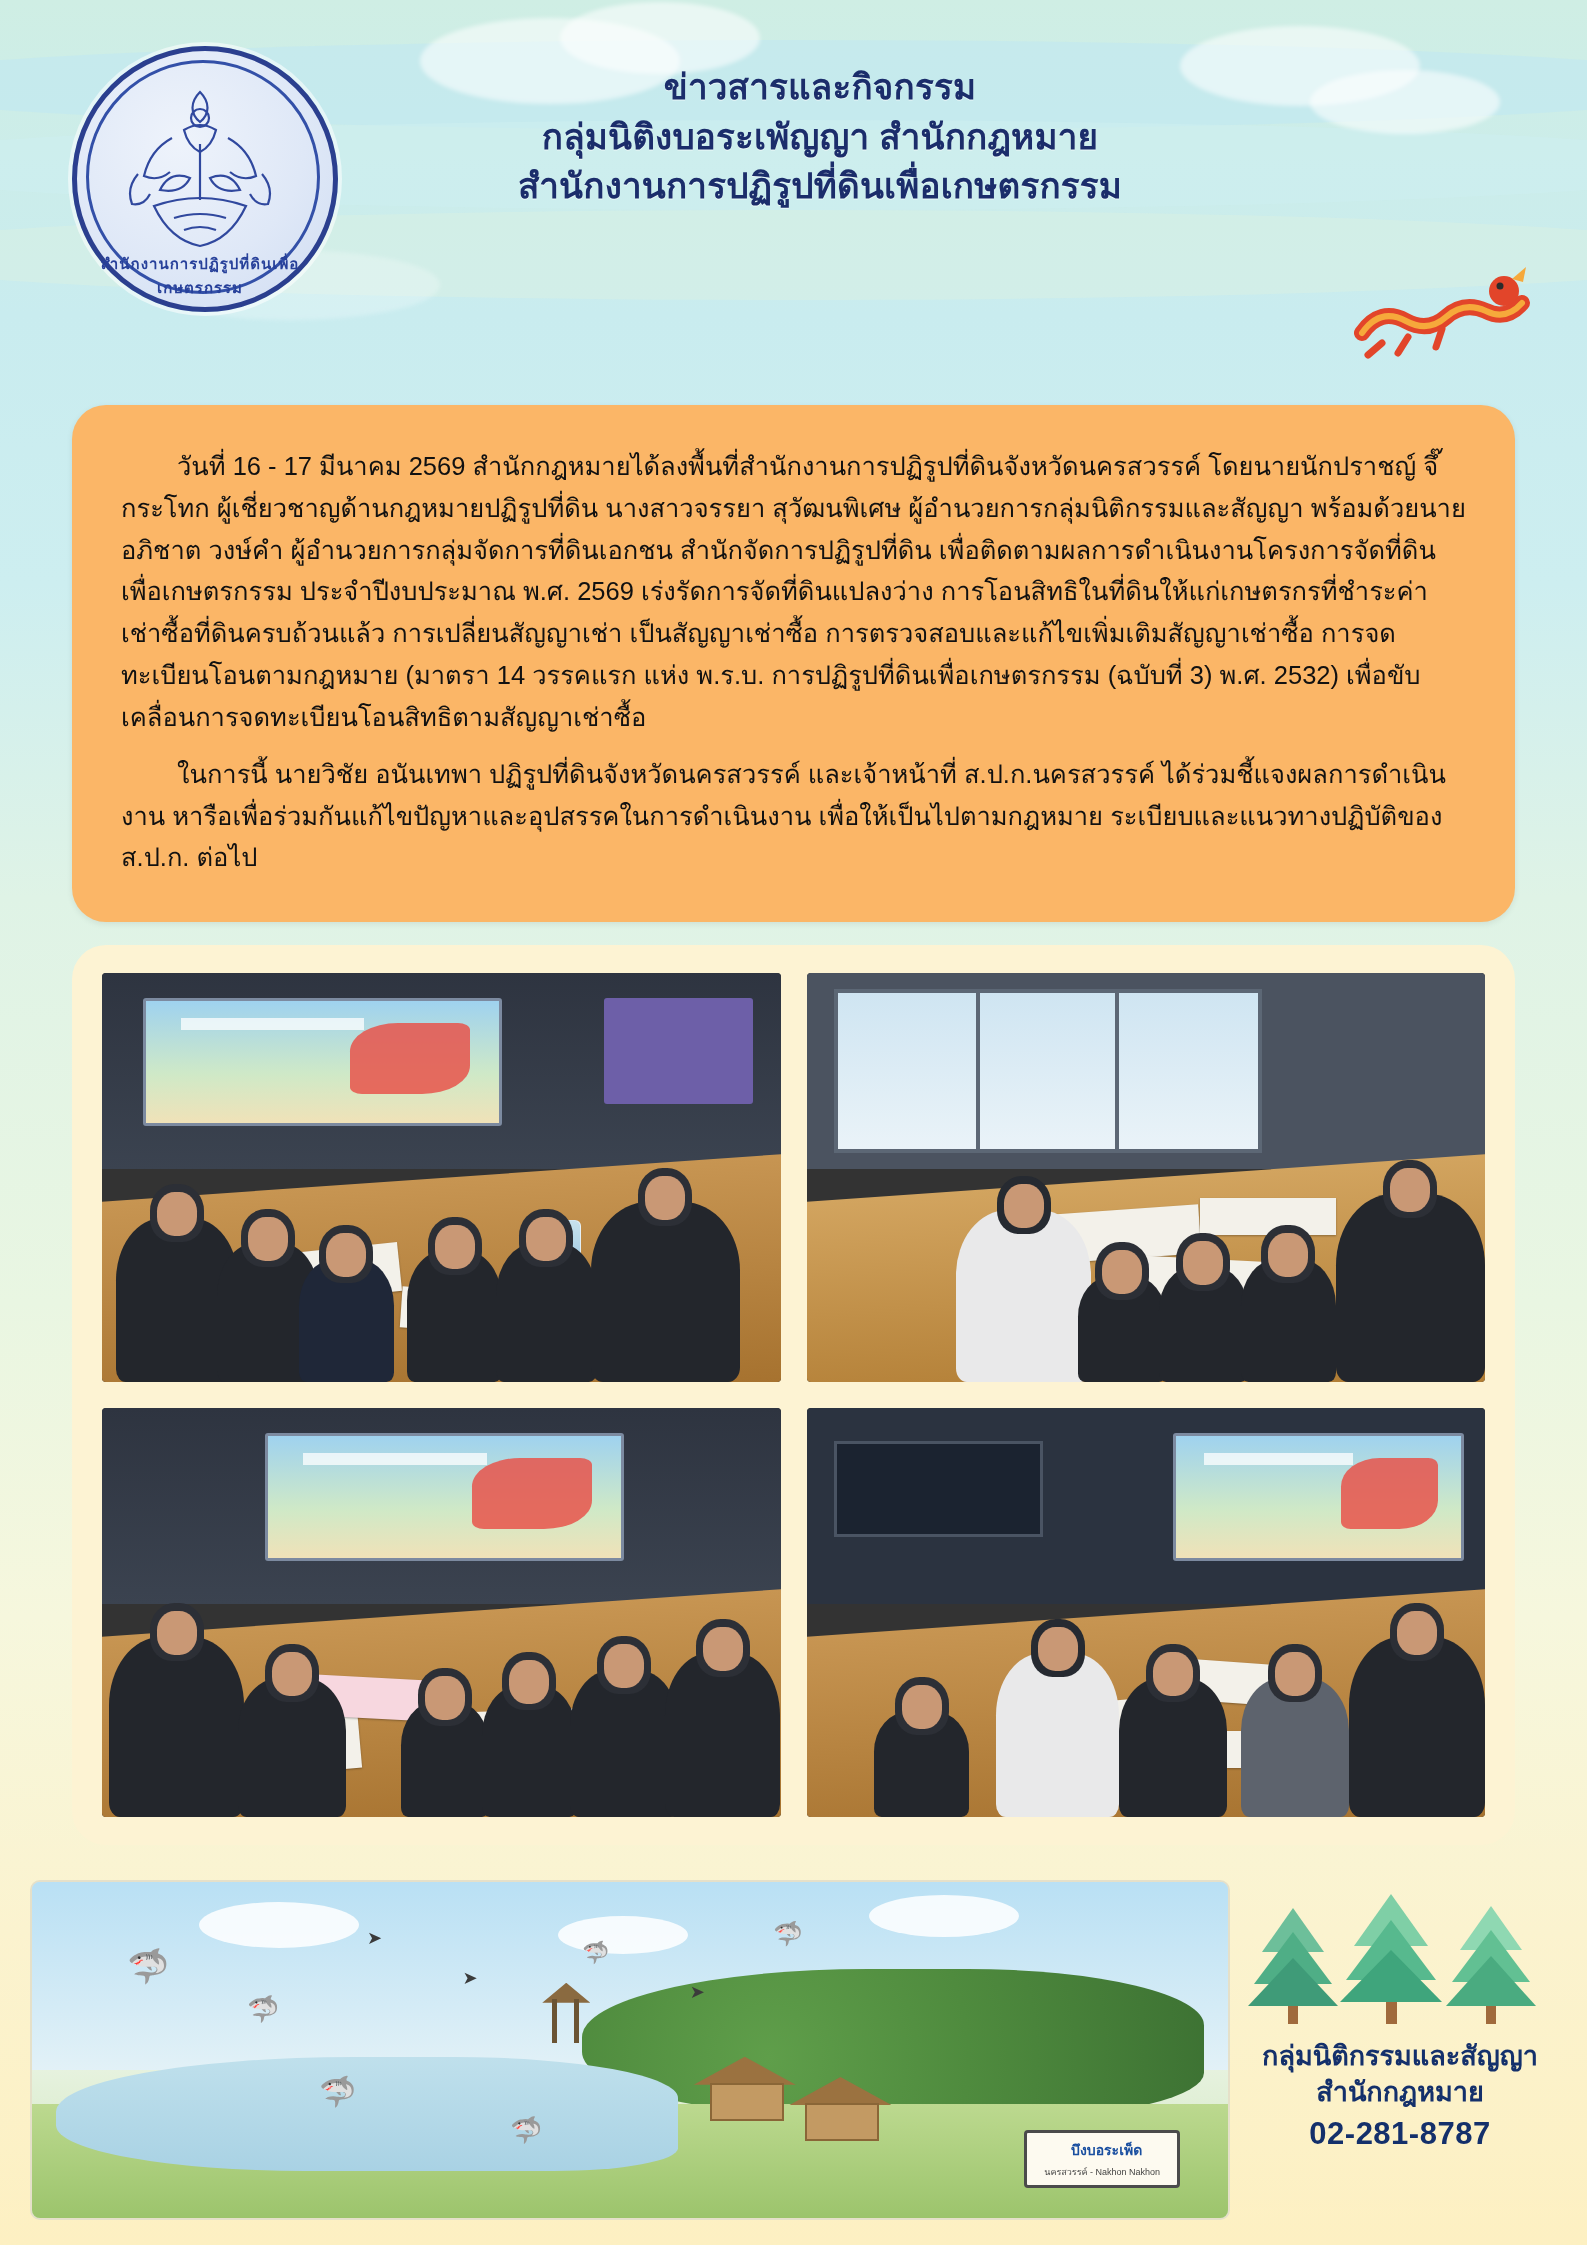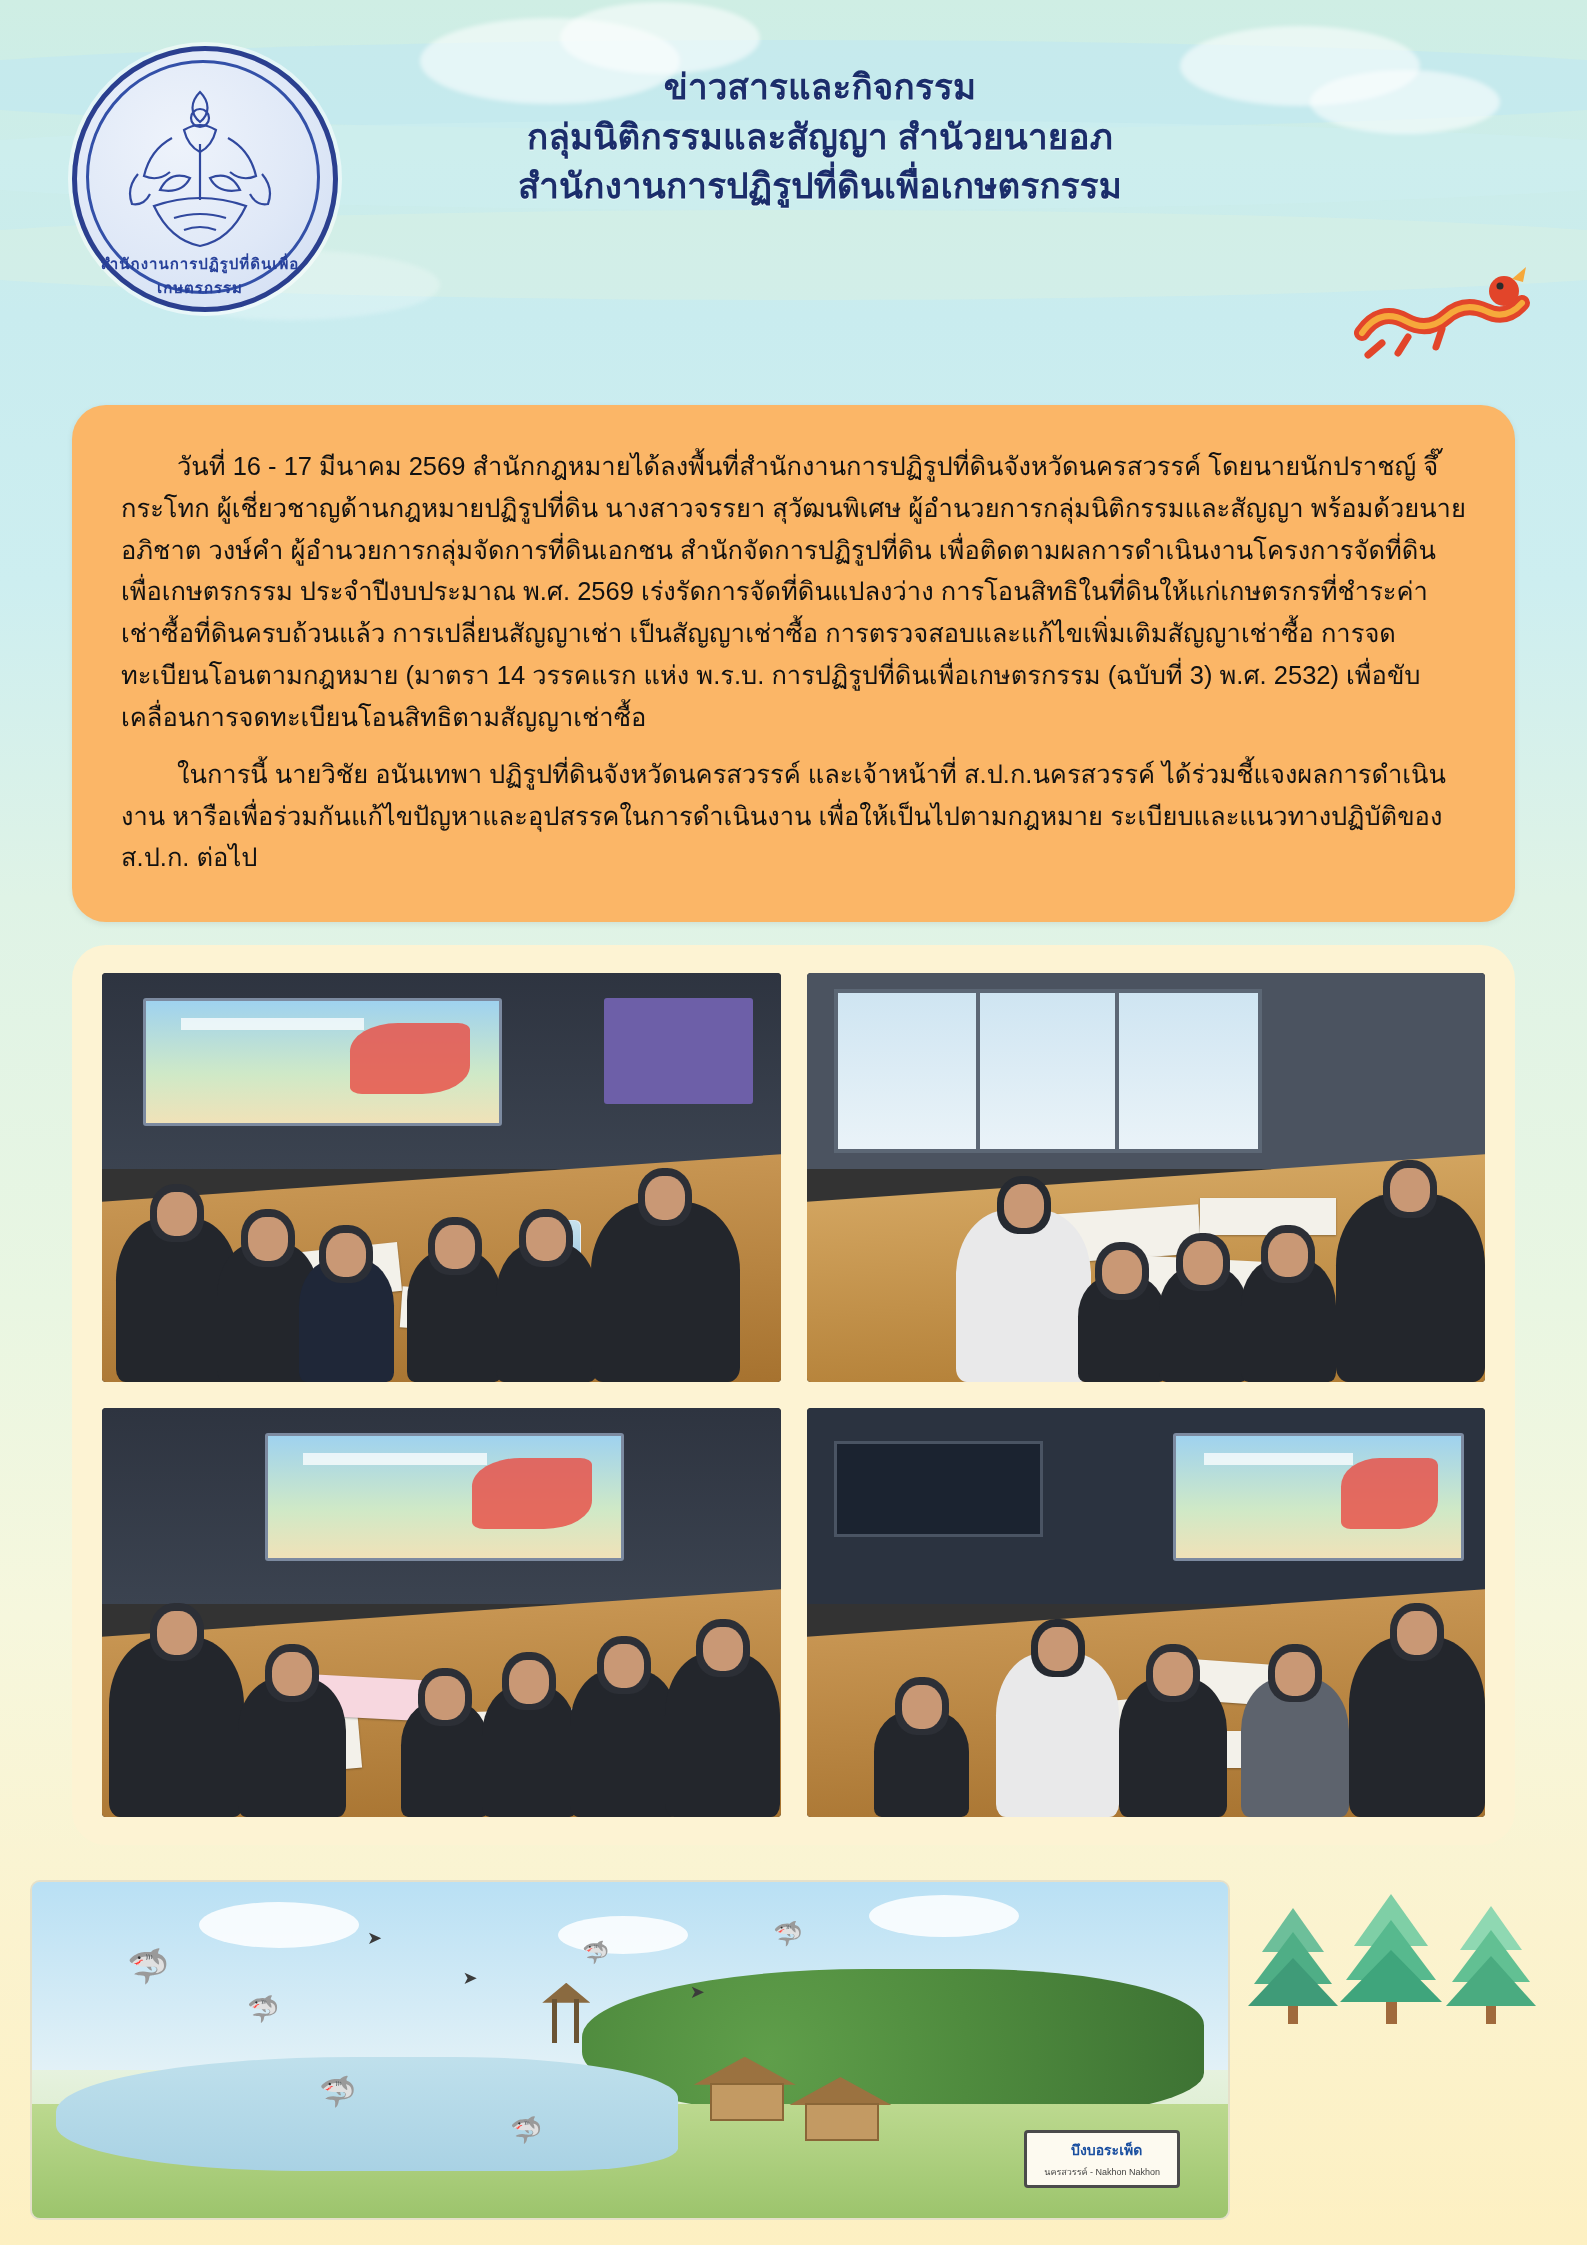--- a/index.html
+++ b/index.html
@@ -329,21 +329,21 @@
           </g>
         </svg>
       </div>
       <div class="ring-text">
         <span>สำนักงานการปฏิรูปที่ดินเพื่อเกษตรกรรม</span>
       </div>
     </div>
 
     <div class="title-block">
       <div class="line">ข่าวสารและกิจกรรม</div>
-      <div class="line">กลุ่มนิติกรรมและสัญญา สำนัวยนายอภ</div>
+      <div class="line">กลุ่มนิติงบอระเพัญญา สำนักกฎหมาย</div>
       <div class="line">สำนักงานการปฏิรูปที่ดินเพื่อเกษตรกรรม</div>
     </div>
 
     <div class="dragon">
       <svg viewBox="0 0 190 110" width="190" height="110" aria-hidden="true">
         <path d="M20 78 q18 -26 44 -12 q22 12 40 -4 q18 -16 40 -6 q20 10 36 -8" fill="none" stroke="#e2452a" stroke-width="16" stroke-linecap="round"></path>
         <path d="M20 78 q18 -26 44 -12 q22 12 40 -4 q18 -16 40 -6 q20 10 36 -8" fill="none" stroke="#f6a93b" stroke-width="6" stroke-linecap="round"></path>
         <circle cx="162" cy="36" r="15" fill="#e2452a"></circle>
         <circle cx="158" cy="31" r="3.5" fill="#2b2b2b"></circle>
         <path d="M170 24 l14 -12 l-3 15z" fill="#f6a93b"></path>
@@ -558,15 +558,20 @@
           <path d="M151 70 L202 122 L100 122 Z" fill="#3fa57c"></path>
         </g>
         <g>
           <rect x="246" y="118" width="10" height="26" fill="#a06a3c"></rect>
           <path d="M251 26 L282 70 L220 70 Z" fill="#8fd8b2"></path>
           <path d="M251 50 L290 102 L212 102 Z" fill="#62c093"></path>
           <path d="M251 76 L296 126 L206 126 Z" fill="#4aab80"></path>
         </g>
       </svg>
     </div>
+    <div class="footer-text">
+      <div class="l1">กลุ่มนิติกรรมและสัญญา</div>
+      <div class="l2">สำนักกฎหมาย</div>
+      <div class="l3">02-281-8787</div>
+    </div>
   </div>
 
 </div>
 
 </body></html>

